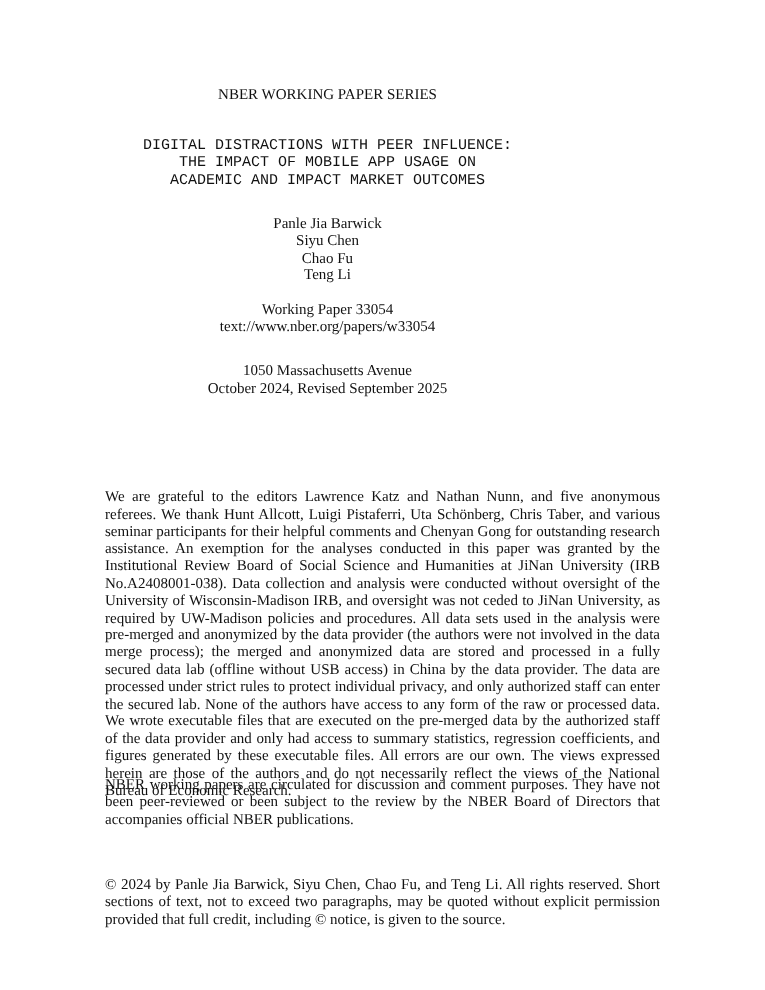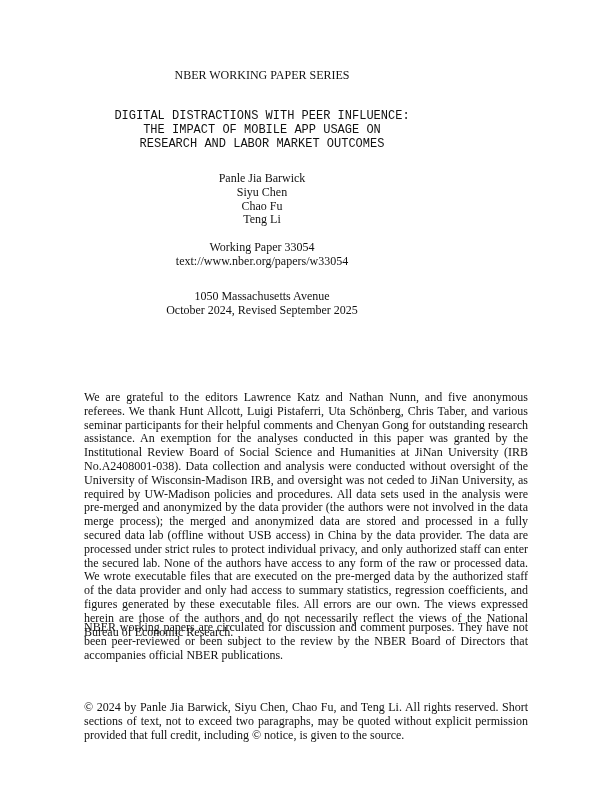--- a/index.html
+++ b/index.html
@@ -39,21 +39,21 @@
 </head>
 <body>
 
 <div class="center" style="top:69px;">
   <div>NBER WORKING PAPER SERIES</div>
 </div>
 
 <div class="center" style="top:110px;font-family:Liberation Mono, monospace;">
   <div>DIGITAL DISTRACTIONS WITH PEER INFLUENCE:</div>
   <div>THE IMPACT OF MOBILE APP USAGE ON</div>
-  <div>RESEARCH AND LABOR MARKET OUTCOMES</div>
+  <div>ACADEMIC AND IMPACT MARKET OUTCOMES</div>
 </div>
 
 <div class="center" style="top:172px;">
   <div>Panle Jia Barwick</div>
   <div>Siyu Chen</div>
   <div>Chao Fu</div>
   <div>Teng Li</div>
 </div>
 
 <div class="center" style="top:241px;">

